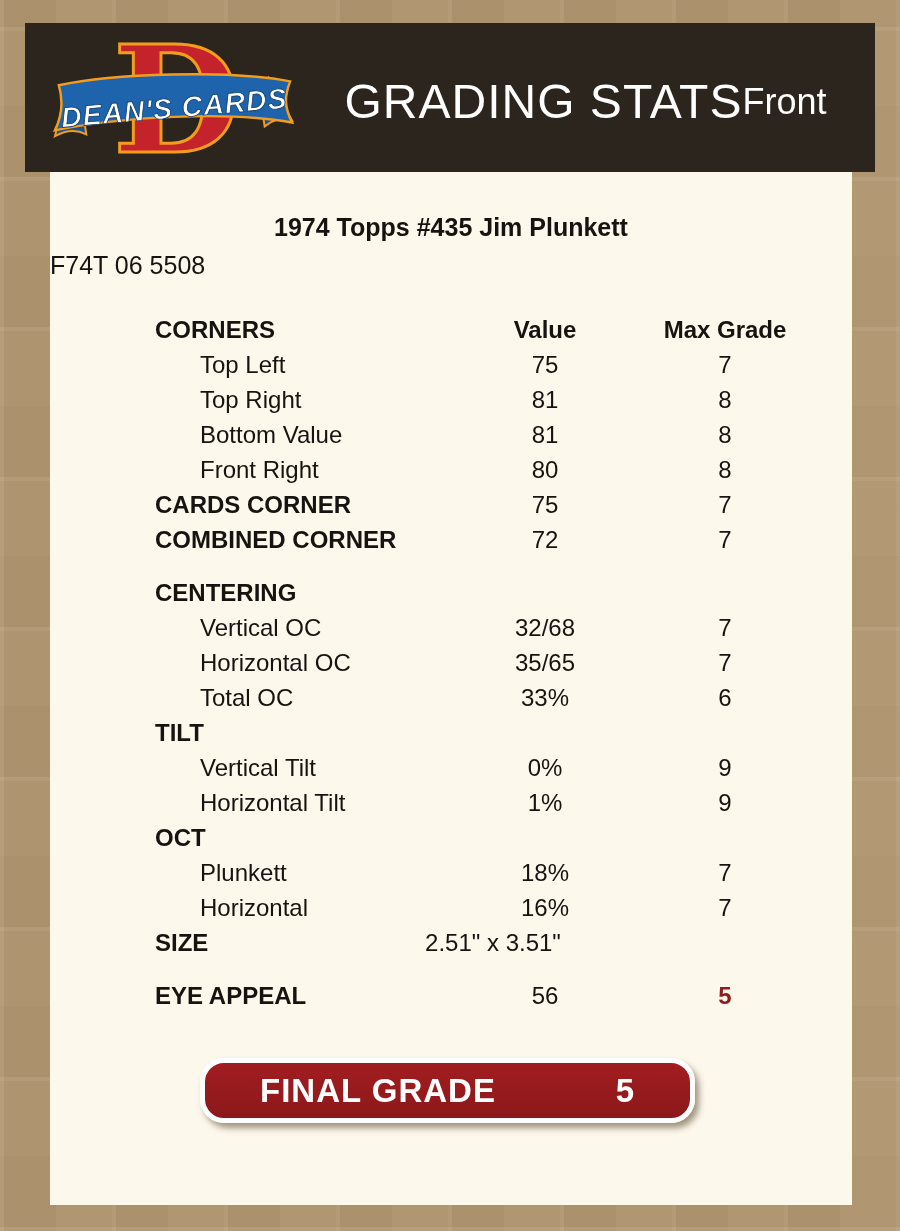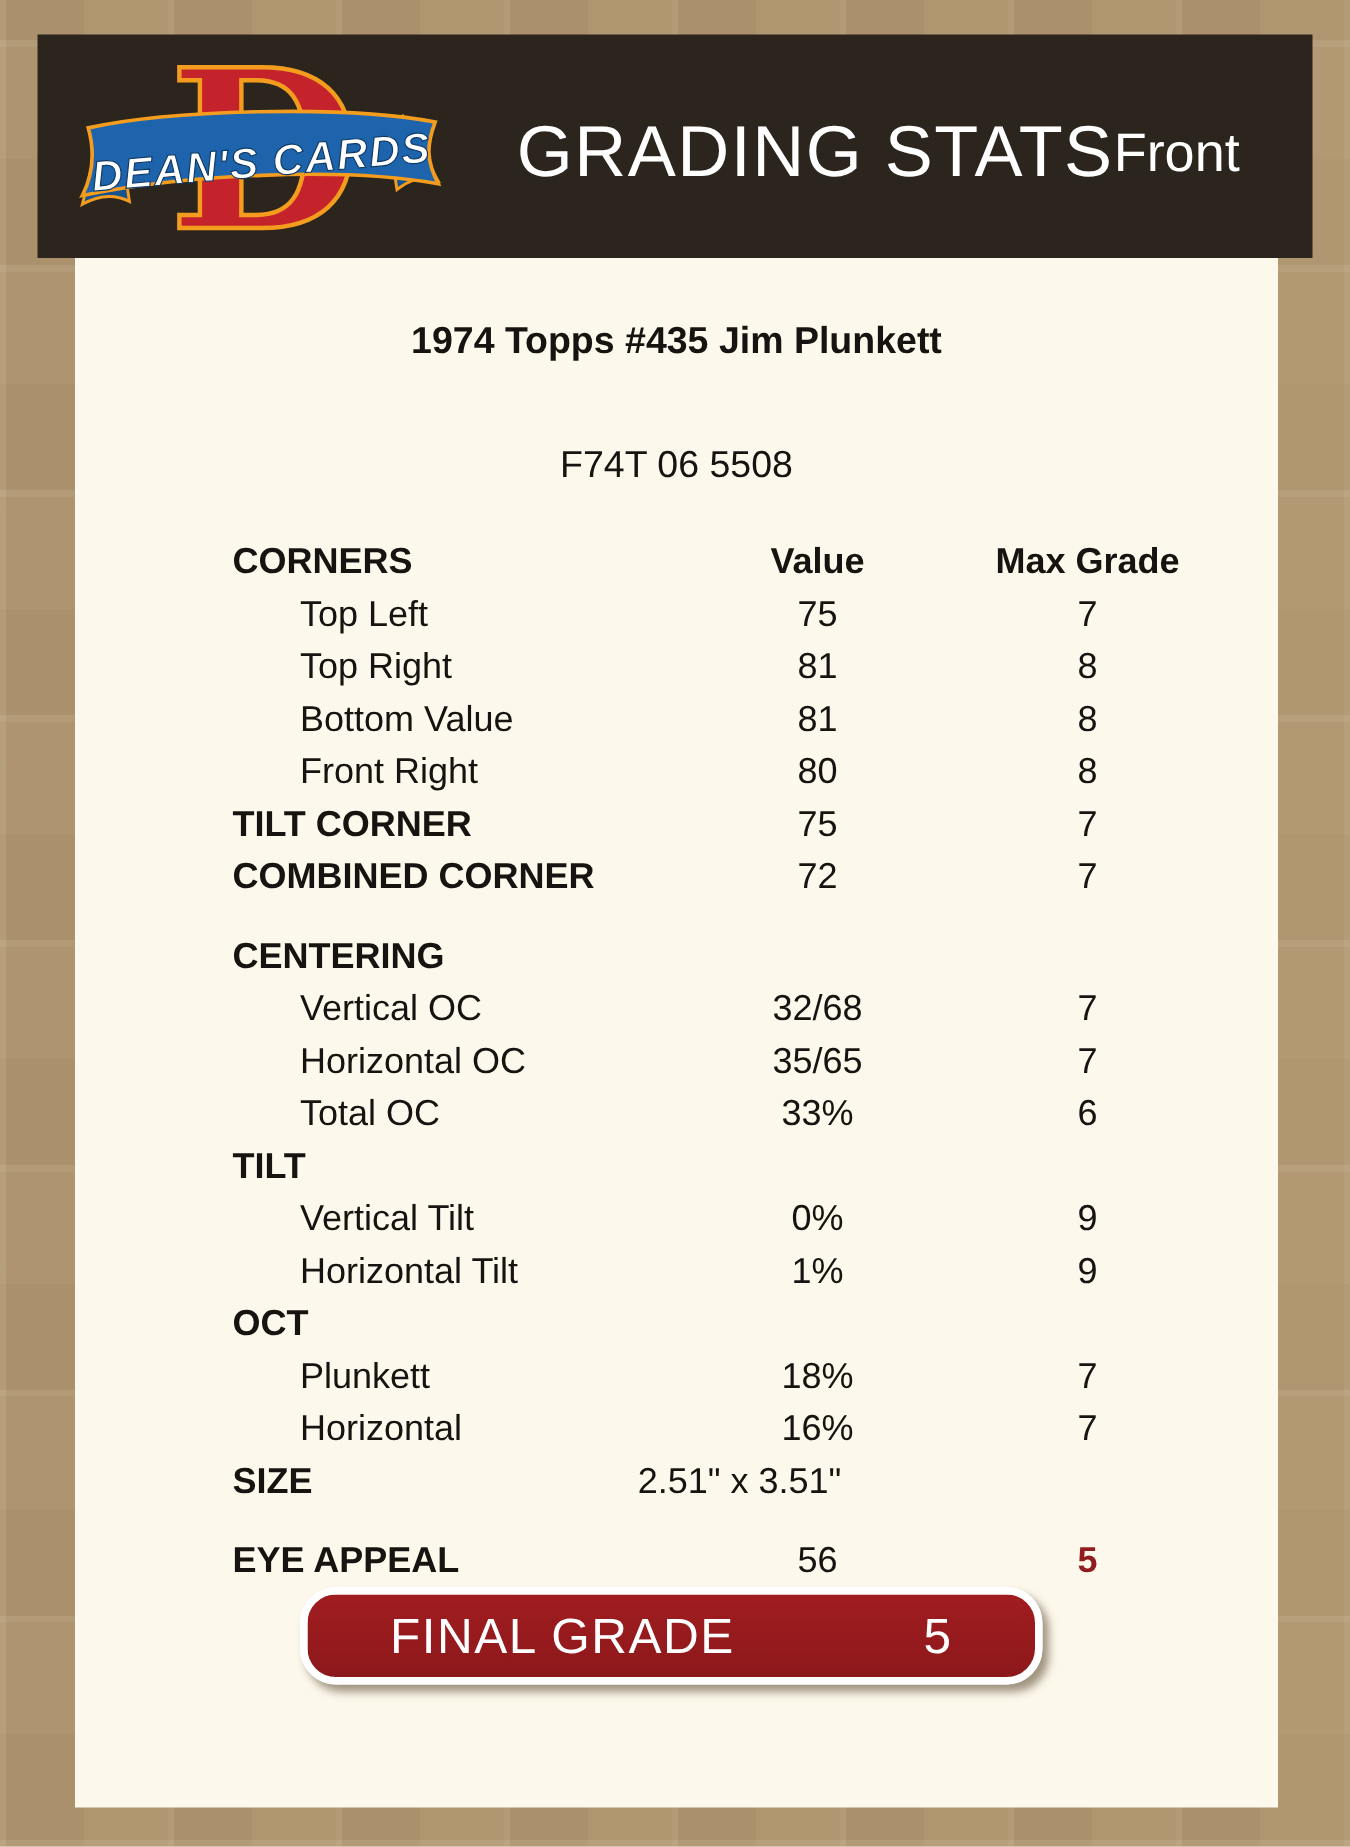--- a/index.html
+++ b/index.html
@@ -24,41 +24,41 @@
     justify-content:center; align-items:center; color:#ffffff; padding-top:8px;
   }
   .main-title { font-size:48px; line-height:56px; letter-spacing:1px; font-weight:400; }
   .sub-title  { font-size:36px; line-height:46px; font-weight:400; }
 
   .panel {
     position:absolute; left:50px; top:172px; width:802px; height:1033px;
     background:#fdf8ec; color:#161310;
   }
   .card-title { margin-top:36px; text-align:center; font-size:25px; font-weight:bold; line-height:38px; }
-  .card-code  { text-align:center; font-size:25px; line-height:38px;margin-top:45px; }
+  .card-code  { text-align:left; font-size:25px; line-height:38px; }
 
   .stats { margin:28px 0 0 105px; width:650px; }
   .row { display:grid; grid-template-columns:290px 200px 160px; height:35px; line-height:35px; font-size:24px; }
   .row.gap { margin-top:18px; }
   .row.item .cell-label { padding-left:45px; }
   .row.header-row .cell-label,
   .row.header-row .cell-value,
   .row.header-row .cell-max,
   .row.section .cell-label { font-weight:bold; }
   .cell-value, .cell-max { text-align:center; }
   .cell-value.size { transform:translateX(-52px); }
   .cell-max.grade-red { color:#8f1d1f; font-weight:bold; }
 
   .final-btn {
     position:absolute; left:150px; top:886px; width:495px; height:65px; box-sizing:border-box;
     background:linear-gradient(#a11d20,#8c181b);
     border:5px solid #ffffff; border-radius:24px;
     box-shadow:4px 5px 6px rgba(110,95,70,0.65);
     display:flex; align-items:center; justify-content:space-between;
-    padding:0 55px; color:#ffffff; font-size:33px; font-weight:normal; letter-spacing:1px;
+    padding:0 55px; color:#ffffff; font-size:33px; font-weight:bold; letter-spacing:1px;
     cursor:pointer;
   }
 </style>
 </head>
 <body>
 
 <div class="header">
   <svg class="logo" viewBox="0 0 250 138" xmlns="http://www.w3.org/2000/svg">
     <text x="128" y="124" text-anchor="middle" font-family="DejaVu Serif, serif" font-size="150" font-weight="bold" fill="#c4232c" stroke="#f39c1e" stroke-width="3">D</text>
     <path d="M16,60 L4,108 C18,100 28,102 36,106 L30,66 Z" fill="#15528f" stroke="#f39c1e" stroke-width="2"></path>
@@ -96,21 +96,21 @@
         <div class="cell-label">Bottom Value</div>
         <div class="cell-value">81</div>
         <div class="cell-max">8</div>
       </div>
       <div class="row item">
         <div class="cell-label">Front Right</div>
         <div class="cell-value">80</div>
         <div class="cell-max">8</div>
       </div>
       <div class="row section">
-        <div class="cell-label">TILT CORNER</div>
+        <div class="cell-label">CARDS CORNER</div>
         <div class="cell-value">75</div>
         <div class="cell-max">7</div>
       </div>
       <div class="row section">
         <div class="cell-label">COMBINED CORNER</div>
         <div class="cell-value">72</div>
         <div class="cell-max">7</div>
       </div>
       <div class="row section gap">
         <div class="cell-label">CENTERING</div>

